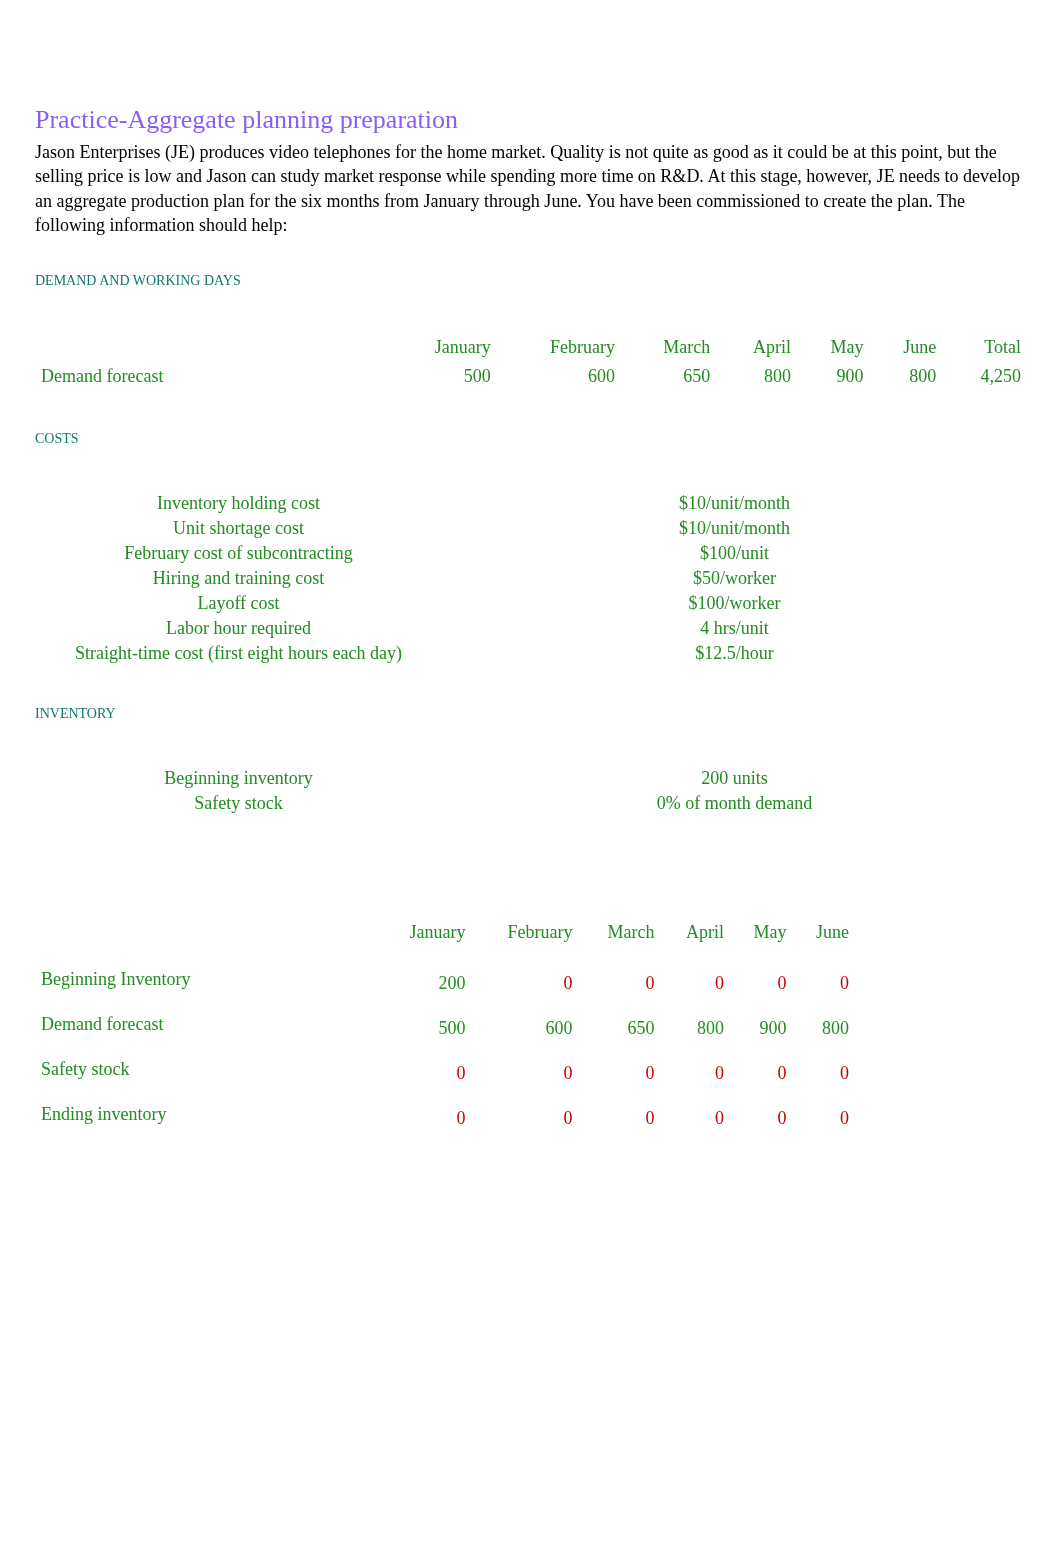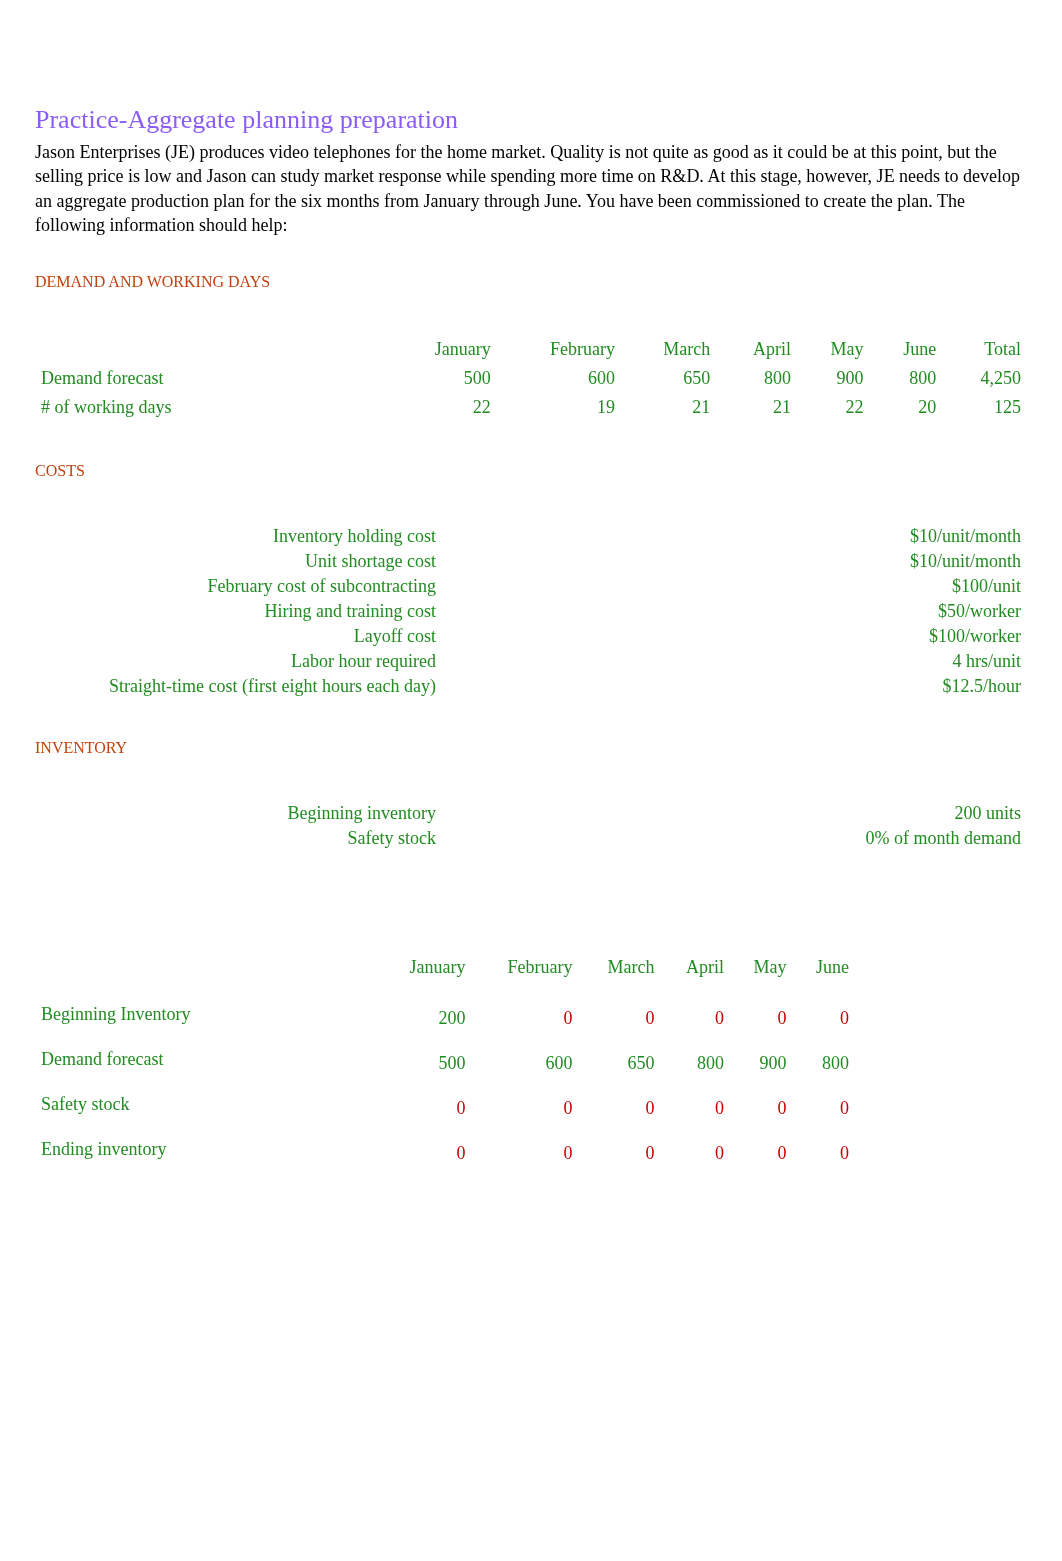--- a/index.html
+++ b/index.html
@@ -17,22 +17,22 @@
       font-size: 26px;
       margin: 70px 0 5px 0;
       color: #8b5cf6;
     }
     .intro {
       font-size: 18px;
       line-height: 1.35;
       margin-bottom: 36px;
     }
     .section-header {
-      color: #c2410c;
-      font-size: 16px;
+      color: #0f766e;
+      font-size: 14px;
       margin-top: 10px;
       margin-bottom: 8px;
     }
     .green { color: #228B22; }
     .red { color: #cc0000; }
     table {
       border-collapse: collapse;
       width: 100%;
       margin-top: 44px;
     }
@@ -42,21 +42,21 @@
     }
     .demand-table td {
       text-align: right;
       white-space: nowrap;
     }
     .demand-table td:first-child {
       text-align: left;
       width: 340px;
     }
     .costs-table td {
-      text-align: right;
+      text-align: center;
       padding: 2px 6px;
     }
     .costs-table td:first-child {
       width: 395px;
     }
     .plan-table {
       width: 820px;
     }
     .plan-table td {
       text-align: right;
@@ -101,30 +101,20 @@
   <tr class="green">
     <td>Demand forecast</td>
     <td>500</td>
     <td>600</td>
     <td>650</td>
     <td>800</td>
     <td>900</td>
     <td>800</td>
     <td>4,250</td>
   </tr>
-  <tr class="green">
-    <td># of working days</td>
-    <td>22</td>
-    <td>19</td>
-    <td>21</td>
-    <td>21</td>
-    <td>22</td>
-    <td>20</td>
-    <td>125</td>
-  </tr>
 </tbody>
   </table>
 
 <div class="spacer"></div>
 
 <div class="section-header">COSTS</div>
 
 <table class="costs-table green">
   <tbody>
       <tr>

